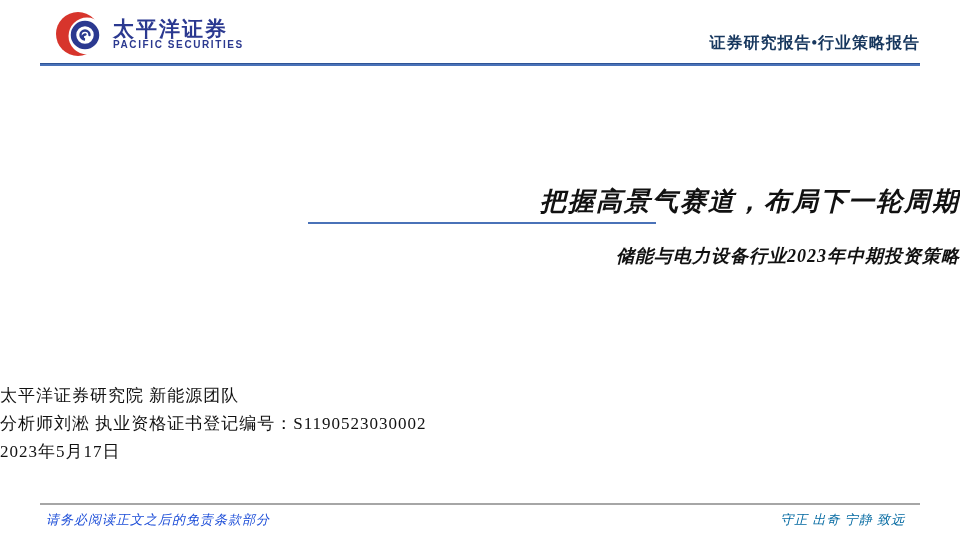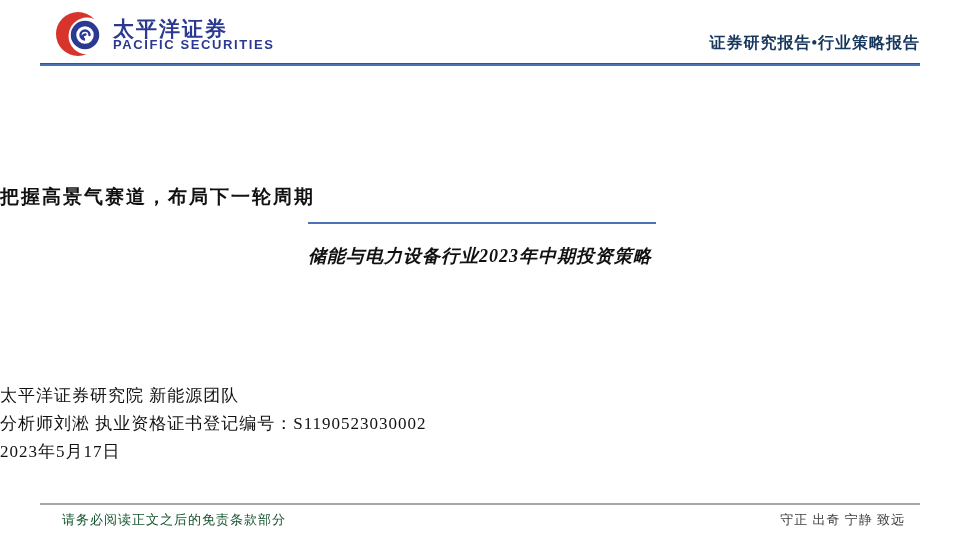--- a/index.html
+++ b/index.html
@@ -17,68 +17,68 @@
   .logo { position: absolute; left: 0; top: 2px; display: flex; }
   .logo-mark { width: 52px; height: 48px; }
   .logo-text { margin-left: 6px; display: flex; flex-direction: column; justify-content: center; }
   .logo-cn {
     font-family: "Liberation Sans", "DejaVu Sans", sans-serif;
     font-weight: bold; font-size: 21px; line-height: 22px;
     color: #2b3990; letter-spacing: 2px;
   }
   .logo-en {
     font-family: "Liberation Sans", "DejaVu Sans", sans-serif;
-    font-weight: bold; font-size: 13px; line-height: 10px;
+    font-weight: bold; font-size: 10px; line-height: 10px;
     color: #2b3990; letter-spacing: 1.6px;
   }
   .report-type {
     position: absolute; right: 0; bottom: 6px;
     font-size: 16px; font-weight: bold; 
     color: #17375e; letter-spacing: 1px;
   }
   .top-rule {
     position: absolute; top: 63px; left: 40px; width: 880px; height: 3px;
     background: #4a72b8; border-top: 1px solid #2f5496;
   }
 
   
   .title {
     position: absolute; top: 184px; left: 0; width: 100%;
-    text-align: left; font-size: 19px; font-weight: bold; 
+    text-align: right; font-size: 26px; font-weight: bold; font-style: italic;
     color: #111; letter-spacing: 2px;
   }
   .title-underline {
     position: absolute; top: 222px; left: 308px; width: 348px; height: 2px;
     background: #4a72b8;
   }
   .subtitle {
     position: absolute; top: 244px; left: 0; width: 100%;
-    text-align: center; font-size: 18px; font-weight: bold; font-style: italic;
+    text-align: right; font-size: 18px; font-weight: bold; font-style: italic;
     color: #111; letter-spacing: 1px;
   }
 
   .info-block {
     position: absolute; top: 382px; left: 0; width: 100%;
     text-align: left; font-size: 17px; color: #111;
     line-height: 28px; letter-spacing: 1px;
   }
   .info-block div { white-space: pre; }
 
   
   .bottom-rule {
     position: absolute; top: 503px; left: 40px; width: 880px; height: 2px;
     background: #a6a6a6;
   }
   .footer-left {
-    position: absolute; top: 511px; left: 62px;
-    font-size: 13px; color: #14532d; letter-spacing: 1px;
+    position: absolute; top: 511px; left: 46px;
+    font-size: 13px; font-style: italic; color: #1d4ed8; letter-spacing: 1px;
   }
   .footer-right {
     position: absolute; top: 511px; right: 55px;
-    font-size: 13px; color: #404040; letter-spacing: 1px; margin-left: 34px;
+    font-size: 13px; font-style: italic; color: #0369a1; letter-spacing: 1px; margin-left: 34px;
   }
 </style>
 </head>
 <body>
 
 <div class="page">
 
   <div class="header">
     <div class="logo">
       <svg class="logo-mark" viewBox="0 0 52 48" xmlns="http://www.w3.org/2000/svg">

